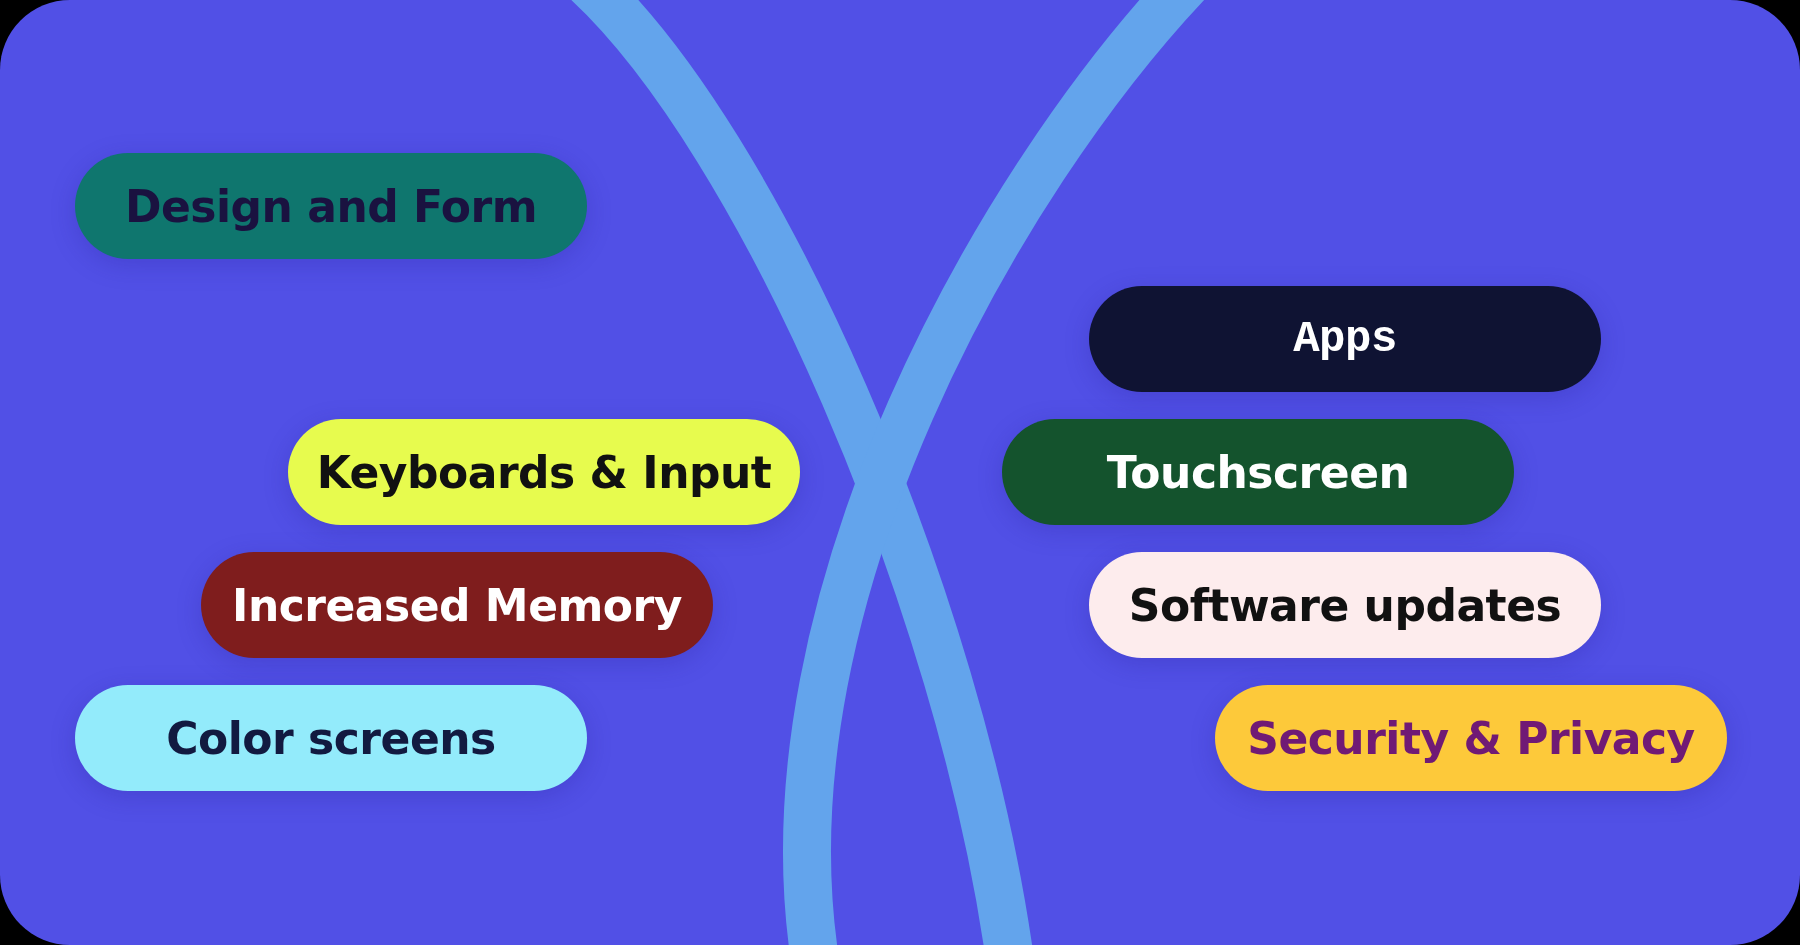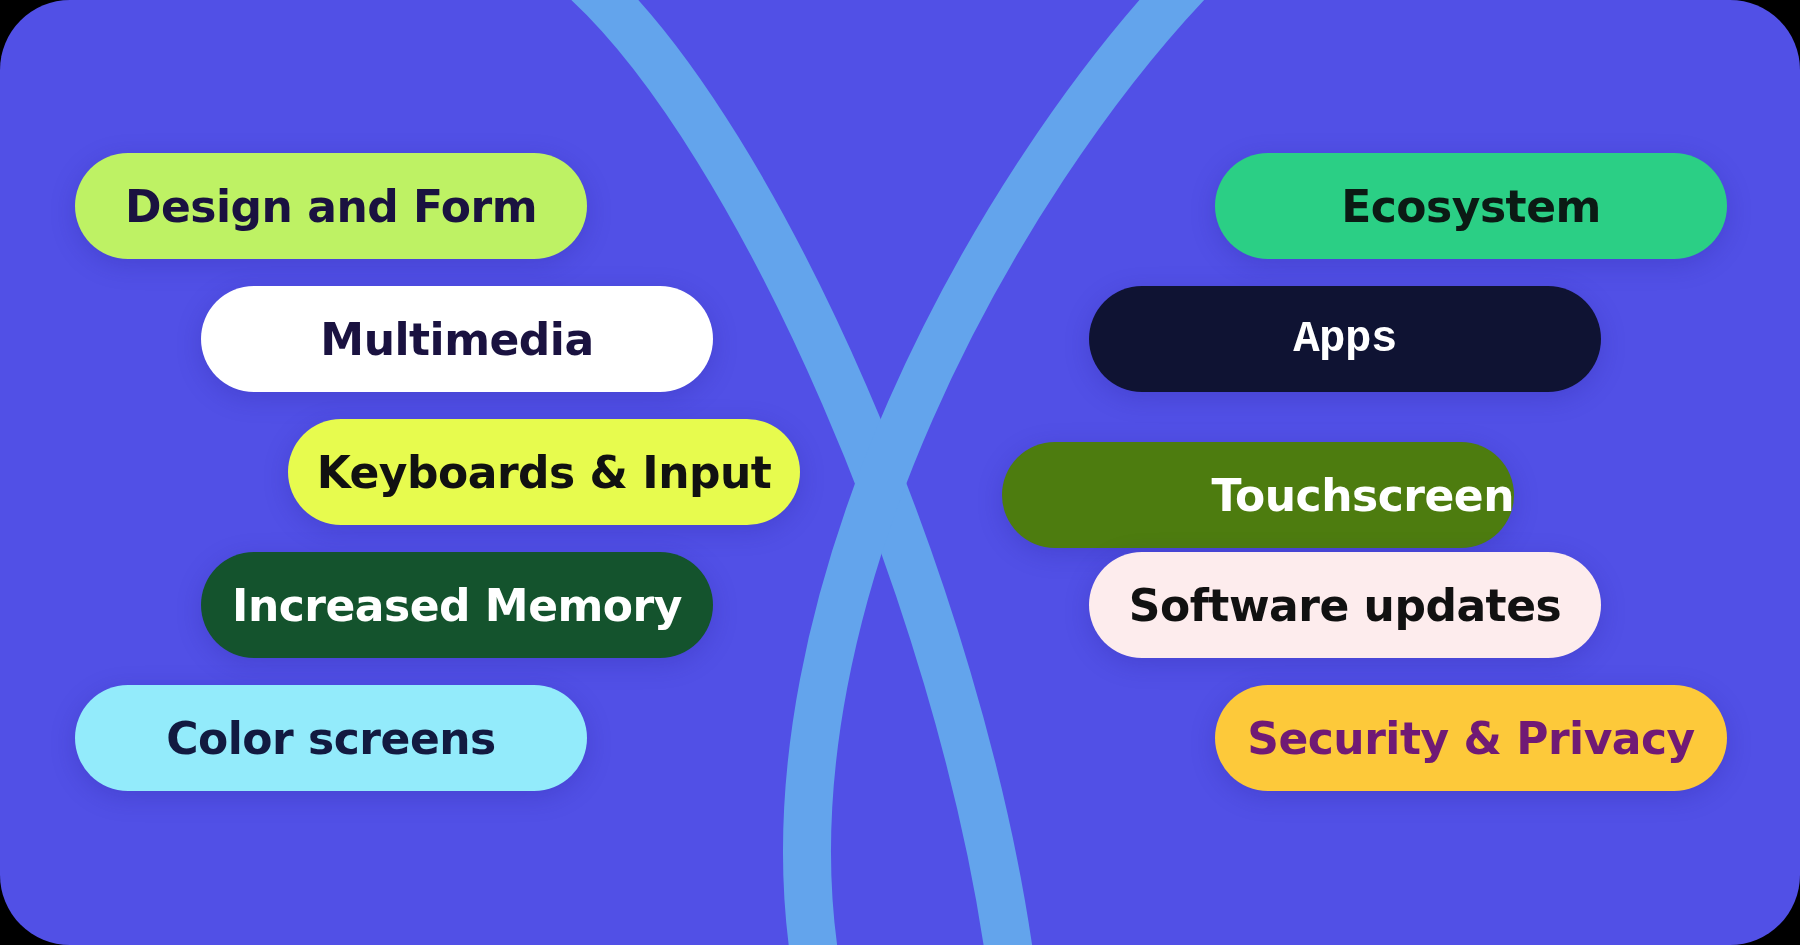--- a/index.html
+++ b/index.html
@@ -20,43 +20,37 @@
   </style>
 </head>
 <body>
 
 <div class="card" style="background: rgb(81, 80, 230);">
   <svg class="curves" viewBox="0 0 1800 945" width="1800" height="945">
     <path d="M 585 -20 C 760 140, 960 600, 1010 960" fill="none" stroke="#63a4ec" stroke-width="48"></path>
     <path d="M 1190 -20 C 1000 180, 760 600, 815 960" fill="none" stroke="#63a4ec" stroke-width="48"></path>
   </svg>
 
-  <div class="pill" id="lp0" style="left: 75px; top: 153px; background: #bef264; color: rgb(26, 18, 64);">
+  <div class="pill" id="lp0" style="left: 75px; top: 153px; background: #0f766e; color: rgb(26, 18, 64);">
     <span>Design and Form</span>
-  </div>
-  <div class="pill" id="lp1" style="left: 201px; top: 286px; background: rgb(255, 255, 255); color: rgb(26, 18, 64);">
-    <span>Multimedia</span>
   </div>
   <div class="pill" id="lp2" style="left: 288px; top: 419px; background: rgb(231, 251, 78); color: rgb(17, 17, 17);">
     <span>Keyboards &amp; Input</span>
   </div>
-  <div class="pill" id="lp3" style="left: 201px; top: 552px; background: #14532d; color: rgb(255, 255, 255);">
+  <div class="pill" id="lp3" style="left: 201px; top: 552px; background: #7f1d1d; color: rgb(255, 255, 255);">
     <span>Increased Memory</span>
   </div>
   <div class="pill" id="lp4" style="left: 75px; top: 685px; background: rgb(147, 235, 251); color: rgb(18, 26, 64); justify-content: center;">
     <span>Color screens</span>
   </div>
 
-  <div class="pill" id="rp0" style="left: 1215px; top: 153px; background: rgb(43, 207, 133); color: rgb(11, 26, 20);">
-    <span>Ecosystem</span>
-  </div>
   <div class="pill" id="rp1" style="left: 1089px; top: 286px; background: rgb(15, 19, 51); color: rgb(255, 255, 255); font-family: Liberation Mono, monospace;">
     <span>Apps</span>
   </div>
-  <div class="pill" id="rp2" style="left: 1002px; top: 442px; background: #4d7c0f; color: rgb(255, 255, 255); justify-content: flex-end;">
+  <div class="pill" id="rp2" style="left: 1002px; top: 419px; background: #14532d; color: rgb(255, 255, 255);">
     <span>Touchscreen</span>
   </div>
   <div class="pill" id="rp3" style="left: 1089px; top: 552px; background: rgb(253, 236, 237); color: rgb(17, 17, 17);">
     <span>Software updates</span>
   </div>
   <div class="pill" id="rp4" style="left: 1215px; top: 685px; background: rgb(253, 201, 58); color: #701a75;">
     <span>Security &amp; Privacy</span>
   </div>
 </div>
 

